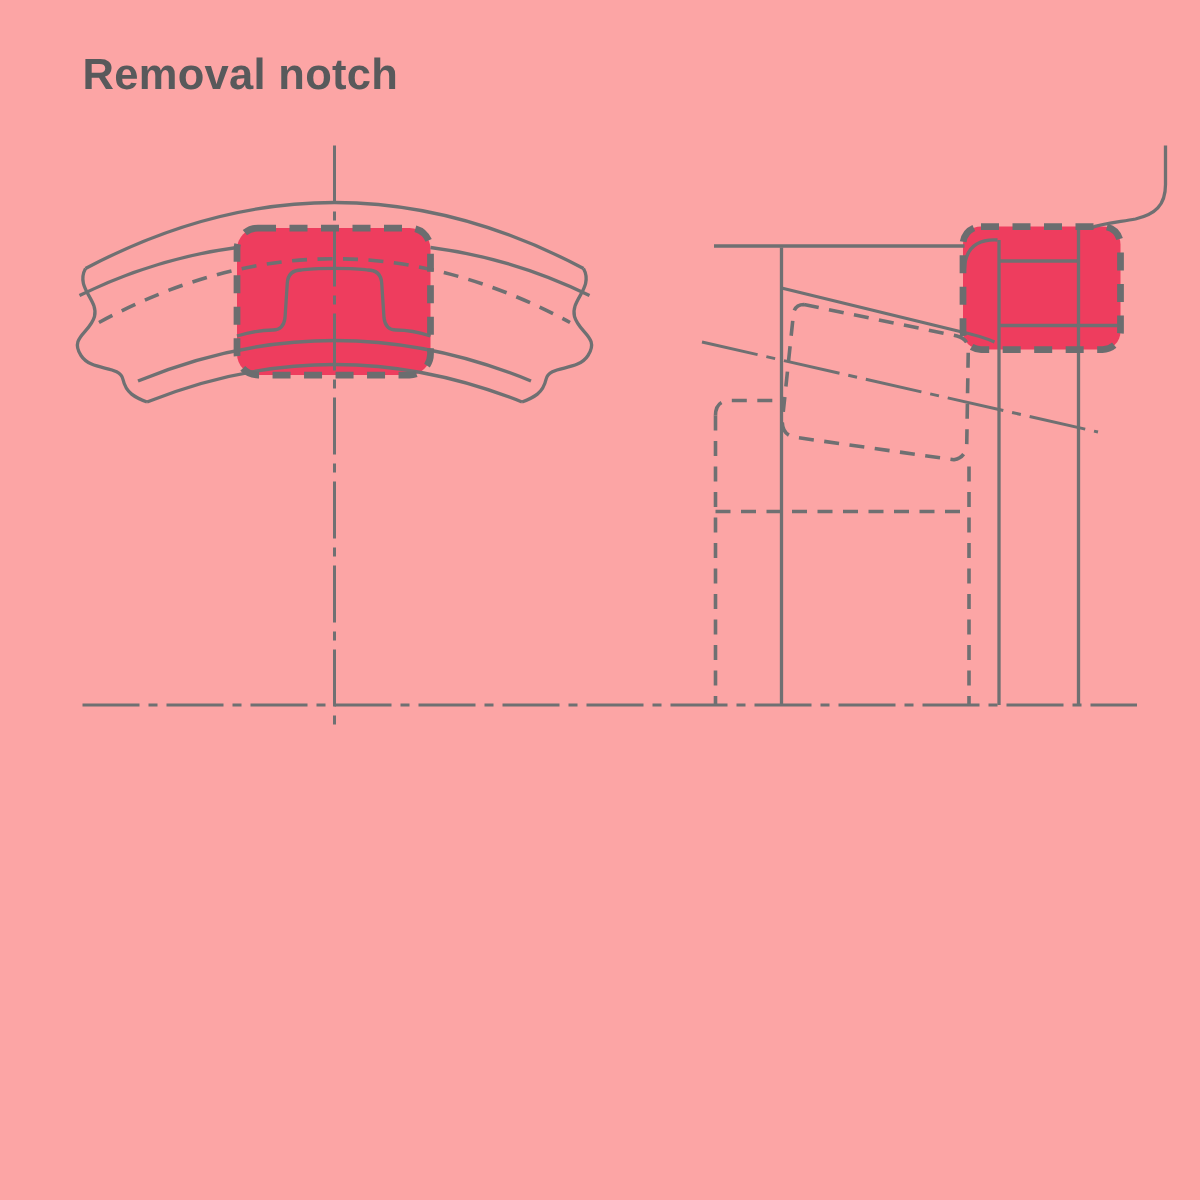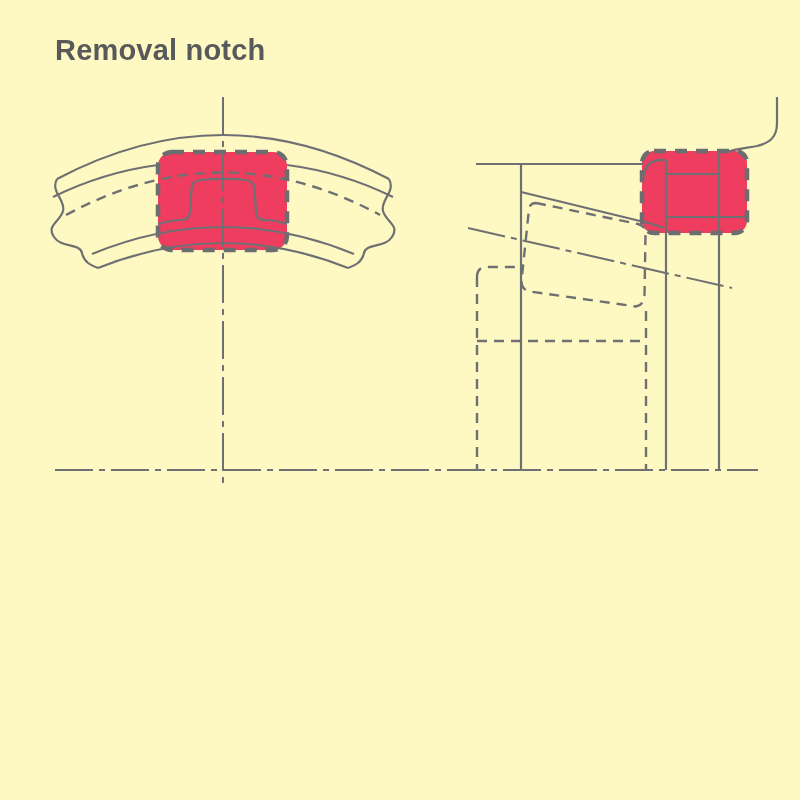--- a/index.html
+++ b/index.html
@@ -1,19 +1,19 @@
 <!DOCTYPE html>
 <html><head>
 <meta charset="utf-8">
 <style>
   html,body{margin:0;padding:0;background:#ffffff;}
   .canvas{
     position:relative;
     width:800px;height:800px;
-    background:#fef9c3;
+    background:#fca5a5;
     overflow:hidden;
     font-family:"Liberation Sans", sans-serif;
   }
   .page-title{
     position:absolute;
     left:55px;top:34px;
     margin:0;
     font-size:29px;
     font-weight:700;
     letter-spacing:0.2px;

